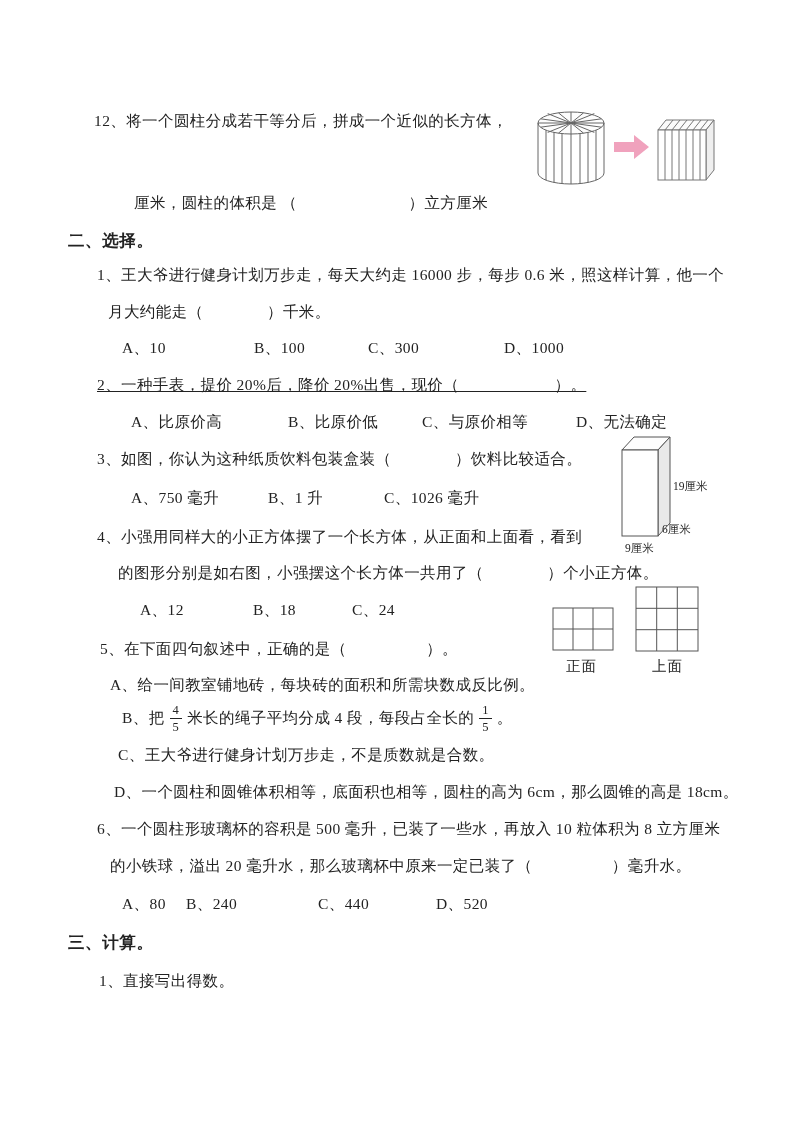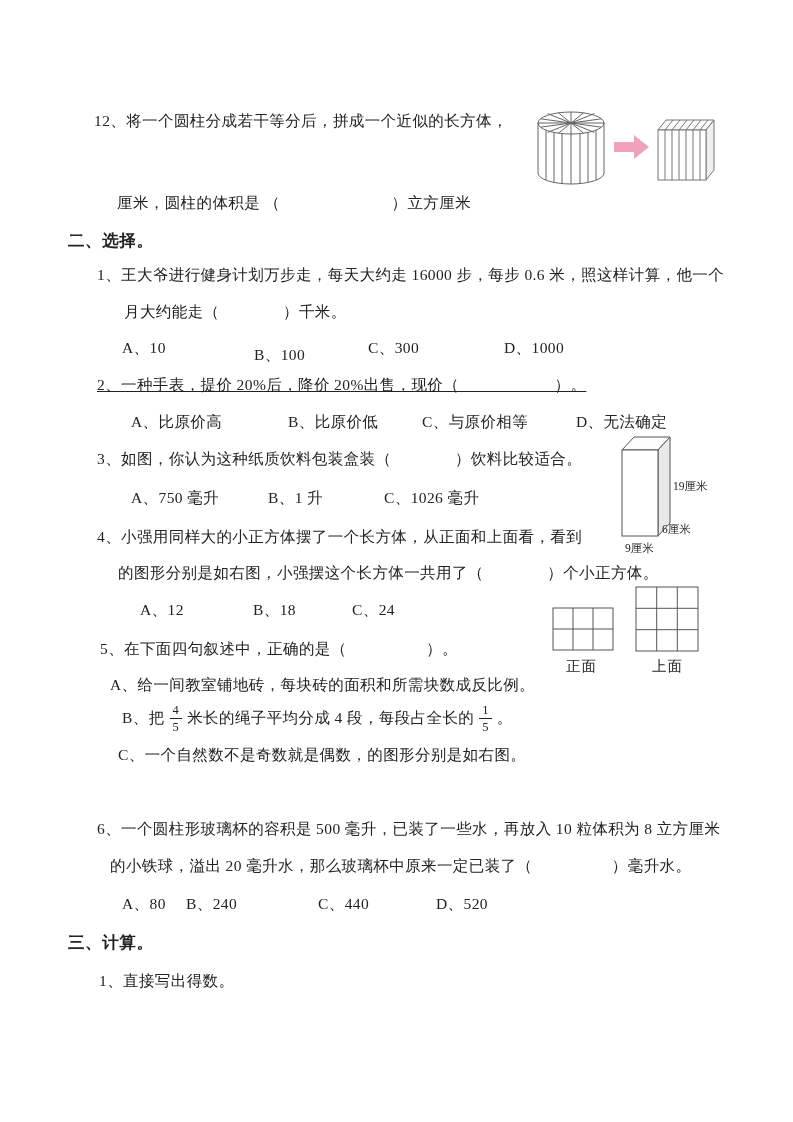--- a/index.html
+++ b/index.html
@@ -58,21 +58,21 @@
   }
   svg{position:absolute;display:block;}
   .figwrap{position:absolute;}
 </style>
 </head>
 <body>
 
 <div class="page">
 
   <div class="t" style="left:94px;top:110px;">12、将一个圆柱分成若干等分后，拼成一个近似的长方体，</div>
-  <div class="t" style="left:117px;top:192px;">厘米，圆柱的体积是 （　　　　　　　）立方厘米</div>
+  <div class="t" style="left:134px;top:192px;">厘米，圆柱的体积是 （　　　　　　　）立方厘米</div>
 
   <div class="figwrap" style="left:534px;top:106px;width:182px;height:88px;">
     <svg width="182" height="88" viewBox="0 0 182 88">
       <g stroke="#666" stroke-width="1" fill="none">
         <ellipse cx="37" cy="17" rx="33" ry="11" fill="#fdfdfd"></ellipse>
 
         <path d="M37,17 L70,17 M37,17 L4,17 M37,17 L37,6 M37,17 L37,28
                  M37,17 L67.5,12.8 M37,17 L6.5,12.8 M37,17 L67.5,21.2 M37,17 L6.5,21.2
                  M37,17 L60.3,7.6 M37,17 L13.7,7.6 M37,17 L60.3,26.4 M37,17 L13.7,26.4
                  M37,17 L49.6,6.8 M37,17 L24.4,6.8 M37,17 L49.6,27.2 M37,17 L24.4,27.2"></path>
@@ -89,23 +89,23 @@
         <rect x="124" y="24" width="48" height="50" fill="#ffffff"></rect>
         <path d="M131,24 L131,74 M138,24 L138,74 M145,24 L145,74 M152,24 L152,74 M159,24 L159,74 M166,24 L166,74"></path>
         <path d="M131,24 L139,14 M138,24 L146,14 M145,24 L153,14 M152,24 L160,14 M159,24 L167,14 M166,24 L174,14"></path>
       </g>
     </svg>
   </div>
 
   <div class="t hdr" style="left:68px;top:230px;">二、选择。</div>
 
   <div class="t" style="left:97px;top:264px;">1、王大爷进行健身计划万步走，每天大约走 16000 步，每步 0.6 米，照这样计算，他一个</div>
-  <div class="t" style="left:124px;top:301px;">月大约能走（　　　　）千米。</div>
+  <div class="t" style="left:108px;top:301px;">月大约能走（　　　　）千米。</div>
   <div class="t" style="left:122px;top:337px;">A、10</div>
-  <div class="t" style="left:254px;top:344px;">B、100</div>
+  <div class="t" style="left:254px;top:337px;">B、100</div>
   <div class="t" style="left:368px;top:337px;">C、300</div>
   <div class="t" style="left:504px;top:337px;">D、1000</div>
 
   <div class="t" style="left:97px;top:374px;text-decoration:underline;">2、一种手表，提价 20%后，降价 20%出售，现价（　　　　　　）。</div>
   <div class="t" style="left:131px;top:411px;text-align:right;">A、比原价高</div>
   <div class="t" style="left:288px;top:411px;">B、比原价低</div>
   <div class="t" style="left:422px;top:411px;">C、与原价相等</div>
   <div class="t" style="left:576px;top:411px;">D、无法确定</div>
 
   <div class="t" style="left:97px;top:448px;">3、如图，你认为这种纸质饮料包装盒装（　　　　）饮料比较适合。</div>
@@ -159,21 +159,22 @@
       <span class="den">5</span>
     </span>
     <span>米长的绳子平均分成 4 段，每段占全长的</span>
     <span class="frac">
       <span class="num">1</span>
       <span class="den">5</span>
     </span>
     <span>。</span>
   </div>
 
-  <div class="t" style="left:118px;top:744px;">C、一个自然数不是奇数就是偶数，的图形分别是如右图。</div>
+  <div class="t" style="left:118px;top:744px;">C、王大爷进行健身计划万步走，不是质数就是合数。</div>
+  <div class="t" style="left:114px;top:781px;">D、一个圆柱和圆锥体积相等，底面积也相等，圆柱的高为 6cm，那么圆锥的高是 18cm。</div>
 
   <div class="t" style="left:97px;top:818px;">6、一个圆柱形玻璃杯的容积是 500 毫升，已装了一些水，再放入 10 粒体积为 8 立方厘米</div>
   <div class="t" style="left:110px;top:855px;">的小铁球，溢出 20 毫升水，那么玻璃杯中原来一定已装了（　　　　　）毫升水。</div>
   <div class="t" style="left:122px;top:893px;">A、80</div>
   <div class="t" style="left:186px;top:893px;">B、240</div>
   <div class="t" style="left:318px;top:893px;">C、440</div>
   <div class="t" style="left:436px;top:893px;">D、520</div>
 
   <div class="t hdr" style="left:68px;top:932px;">三、计算。</div>
   <div class="t" style="left:99px;top:970px;">1、直接写出得数。</div>

